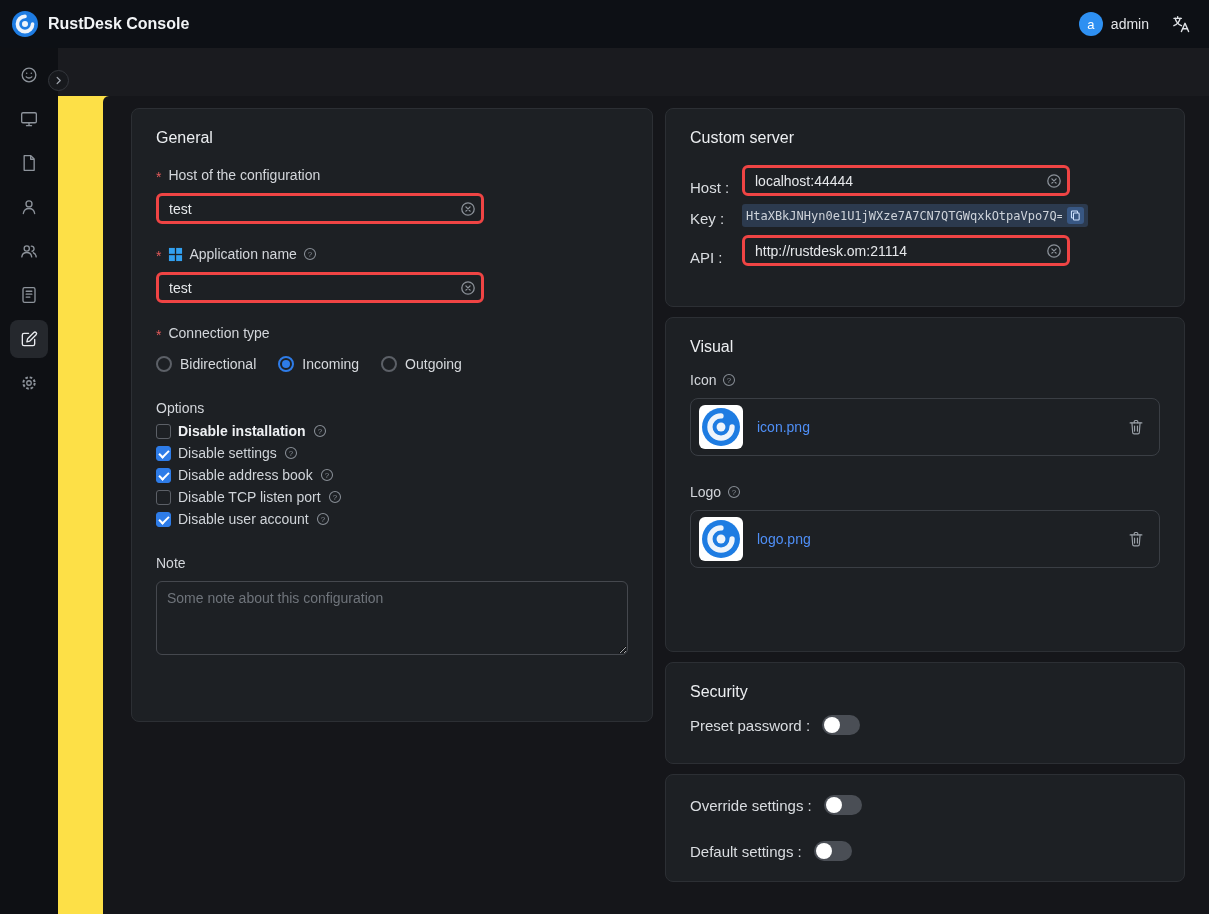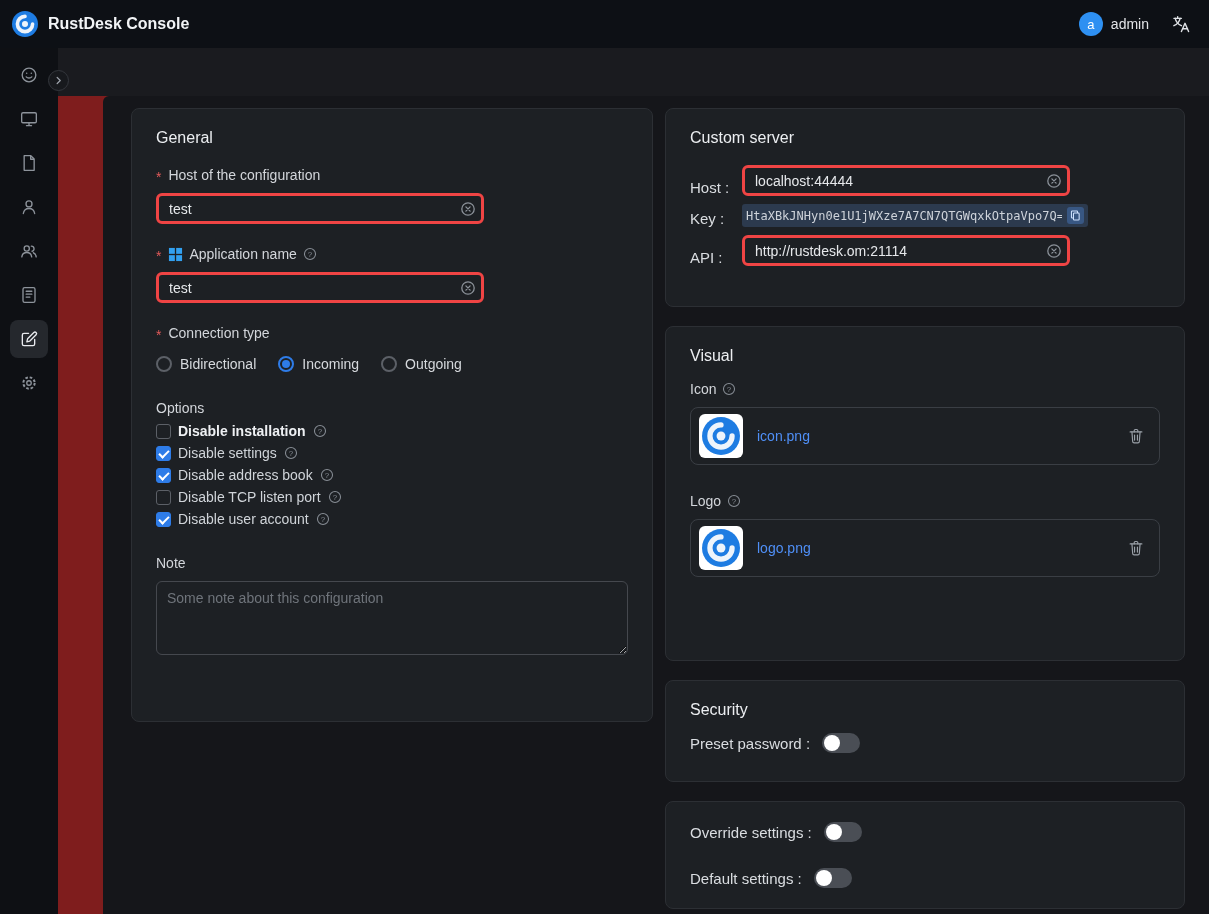--- a/index.html
+++ b/index.html
@@ -16,25 +16,25 @@
 .username{font-size:14px;color:#e3e5e8}
 .translate{cursor:pointer}
 
 
 .sidebar{position:absolute;left:0;top:48px;bottom:0;width:58px;background:#0e1014;display:flex;flex-direction:column;align-items:center;padding-top:8px;gap:6px;z-index:20}
 .side-item{width:38px;height:38px;border-radius:8px;display:flex;align-items:center;justify-content:center;color:#8d939b;cursor:pointer}
 .side-item.active{background:#25282d;color:#e9ebef}
 .sidebar-toggle{position:absolute;left:48px;top:70px;width:21px;height:21px;border-radius:50%;background:#17191d;border:1px solid #34373d;display:flex;align-items:center;justify-content:center;z-index:40;cursor:pointer}
 
 
-.main{position:absolute;left:58px;top:48px;right:0;bottom:0;background:#7f1d1d}
+.main{position:absolute;left:58px;top:48px;right:0;bottom:0;background:#fde047}
 .top-strip{position:absolute;left:0;top:0;right:0;height:48px;background:#1a1b1f}
 .panel{position:absolute;left:45px;top:48px;right:0;bottom:0;background:#15161a;border-top-left-radius:6px;padding:12px 24px 0 28px;display:flex;gap:12px;align-items:flex-start;overflow:hidden}
 .col-left{width:522px;flex:none}
-.col-right{width:520px;flex:none;display:flex;flex-direction:column;gap:19px}
+.col-right{width:520px;flex:none;display:flex;flex-direction:column;gap:10px}
 
 
 .card{background:#1d2024;border:1px solid #2c2f34;border-radius:8px;padding:20px 24px;width:100%}
 .card-title{font-size:16px;font-weight:500;color:#eceef1}
 
 
 .card-general{padding-bottom:40px}
 .card-general .card-title{margin-bottom:20px}
 .label{font-size:14px;color:#d3d6db;display:flex;align-items:center;gap:6px}
 .required::before{content:"*";color:#e25a5a;margin-right:1px;font-size:14px;position:relative;top:2px}

